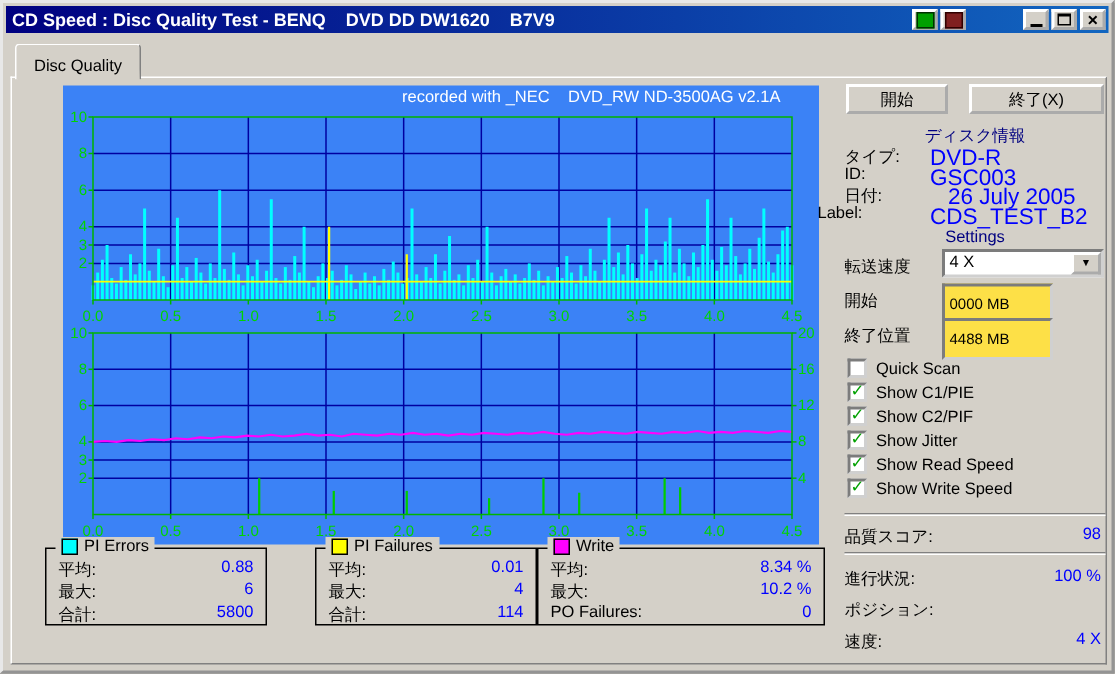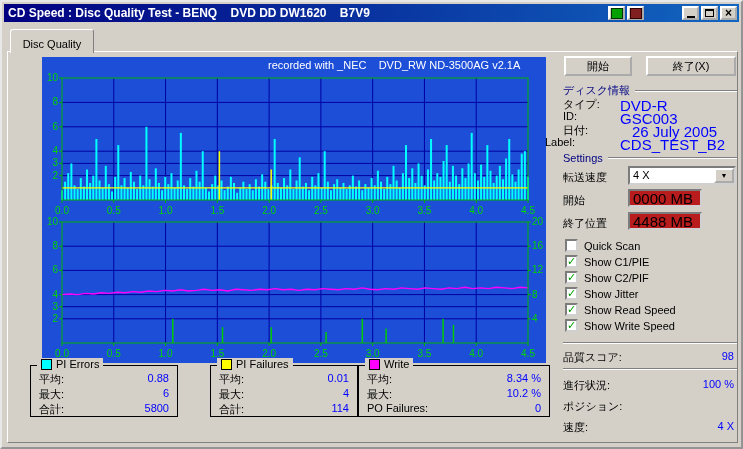--- a/index.html
+++ b/index.html
@@ -18,41 +18,41 @@
   .mini-ic{width:10px;height:9px;border:1px solid #003000;}
   .mini-green{background:#00a000;}
   .mini-red{background:#802020;border-color:#300000;}
   
   .tab{position:absolute;left:8px;top:27px;width:84px;height:24px;background:#d4d0c8;z-index:2;
     border-top:1px solid #fff;border-left:1px solid #fff;border-right:1px solid #808080;
     border-radius:3px 3px 0 0;font-size:11px;display:flex;align-items:flex-start;justify-content:center;padding-top:8px;box-sizing:border-box;}
   .page{position:absolute;left:5px;top:49px;width:729px;height:390px;background:#d4d0c8;
     border-top:1px solid #fff;border-left:1px solid #fff;border-right:1px solid #808080;border-bottom:1px solid #808080;z-index:1;}
   
-  .chartbg{position:absolute;left:40px;top:55px;width:504px;height:306px;background:#1d4ed8;z-index:3;}
+  .chartbg{position:absolute;left:40px;top:55px;width:504px;height:306px;background:#3b82f6;z-index:3;}
   .chart-header{position:absolute;left:226px;top:2px;color:#fff;font-size:11px;white-space:pre;}
   
   .legend-box{position:absolute;top:363px;height:50px;border:1px solid #000;background:#d4d0c8;z-index:3;}
   .legend-title{position:absolute;top:-8px;left:6px;background:#d4d0c8;padding:0 4px;font-size:11px;
     display:flex;align-items:center;gap:4px;}
   .chip{width:9px;height:9px;border:1px solid #000;display:inline-block;}
   .lrow{position:absolute;left:8px;right:8px;font-size:11px;height:14px;}
   .ll{color:#000;}
   .lv{position:absolute;right:0;color:#0000ff;}
   
   .rp-label{position:absolute;font-size:11px;color:#000;z-index:3;}
   .rp-value{position:absolute;font-size:15px;color:#0000ff;z-index:3;}
   .rp-value-r{position:absolute;font-size:11px;color:#0000ff;text-align:right;left:600px;width:132px;z-index:3;}
   .btn{position:absolute;background:#d4d0c8;border:2px outset #fff;font-size:11px;cursor:pointer;z-index:3;
     font-family:"Liberation Sans","DejaVu Sans",sans-serif;}
-  .group-header{position:absolute;left:561px;width:174px;display:flex;align-items:center;z-index:3;}
+  .group-header{position:absolute;left:561px;width:174px;display:flex;align-items:center;z-index:3;flex-direction:column;}
   .gh-text{font-size:11px;color:#000080;white-space:nowrap;}
   .gh-line{flex:1;margin-left:5px;height:0;border-top:1px solid #808080;border-bottom:1px solid #fff;}
   .sep{position:absolute;left:561px;width:174px;height:0;border-top:1px solid #808080;border-bottom:1px solid #fff;z-index:3;}
-  .tbox{position:absolute;background:#b91c1c;border:2px inset #d0d0d0;font-size:15px;padding:2px 3px;z-index:3;
+  .tbox{position:absolute;background:#fde047;border:2px inset #d0d0d0;font-size:10px;padding:12px 3px;z-index:3;
     font-family:"Liberation Sans","DejaVu Sans",sans-serif;}
   .combo{position:absolute;left:626px;top:164px;width:108px;height:19px;background:#fff;border:2px inset #d0d0d0;
     box-sizing:border-box;display:flex;z-index:3;cursor:pointer;}
   .combo-value{flex:1;font-size:11px;padding:1px 0 0 3px;}
   .combo-btn{width:16px;background:#d4d0c8;border:2px outset #fff;display:flex;align-items:center;justify-content:center;}
   .arrow-down{font-size:7px;color:#000;}
   .cb-row{position:absolute;left:563px;display:flex;align-items:center;gap:6px;z-index:3;cursor:pointer;}
   .cb-box{width:13px;height:13px;background:#fff;border:2px inset #d0d0d0;box-sizing:border-box;
     font-size:11px;line-height:9px;font-weight:bold;color:#00a000;text-align:center;}
   .cb-label{font-size:11px;color:#000;}

